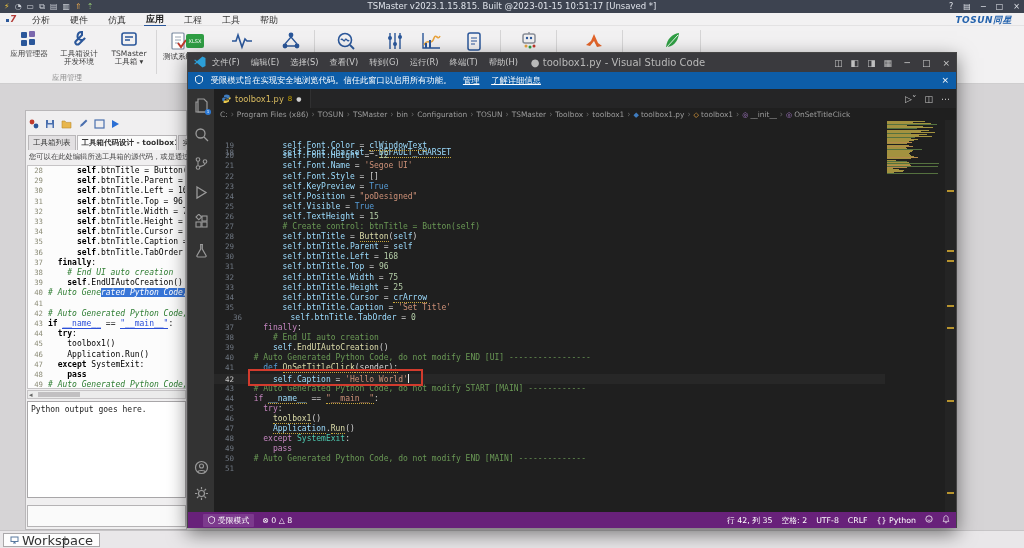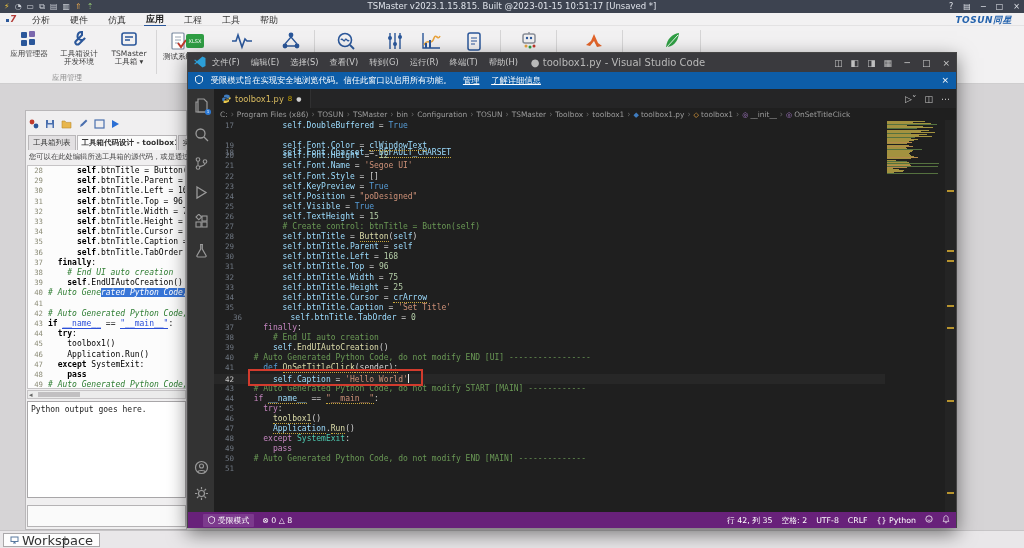--- a/index.html
+++ b/index.html
@@ -462,21 +462,20 @@
         <span><span class="ci" style="color: rgb(63, 124, 191);">◆</span><span>toolbox1.py</span></span>
         <span class="sep">›</span>
         <span><span class="ci" style="color: rgb(232, 163, 61);">◇</span><span>toolbox1</span></span>
         <span class="sep">›</span>
         <span><span class="ci" style="color: rgb(177, 128, 215);">◎</span><span>__init__</span></span>
         <span class="sep">›</span>
         <span><span class="ci" style="color: rgb(177, 128, 215);">◎</span><span>OnSetTitleClick</span></span>
       </div>
 
     <div id="vs-editor">
-        <div class="vs-row" style="top: 1px;"><span class="vs-num">17</span><span class="tk tk-v">        self.DoubleBuffered</span><span class="tk tk-w"> = </span><span class="tk tk-k">True</span></div>
         <div class="vs-row" style="top: 28px;"><span class="vs-num">18</span><span class="tk tk-v">        self.Font.Charset</span><span class="tk tk-w"> = </span><span class="tk tk-v tk-u">DEFAULT_CHARSET</span></div>
         <div class="vs-row" style="top: 21.2px;"><span class="vs-num">19</span><span class="tk tk-v">        self.Font.Color</span><span class="tk tk-w"> = </span><span class="tk tk-v tk-u">clWindowText</span></div>
         <div class="vs-row" style="top: 31.3px;"><span class="vs-num">20</span><span class="tk tk-v">        self.Font.Height</span><span class="tk tk-w"> = </span><span class="tk tk-w">-</span><span class="tk tk-n">12</span></div>
         <div class="vs-row" style="top: 41.4px;"><span class="vs-num">21</span><span class="tk tk-v">        self.Font.Name</span><span class="tk tk-w"> = </span><span class="tk tk-s">'Segoe UI'</span></div>
         <div class="vs-row" style="top: 51.5px;"><span class="vs-num">22</span><span class="tk tk-v">        self.Font.Style</span><span class="tk tk-w"> = </span><span class="tk tk-w">[]</span></div>
         <div class="vs-row" style="top: 61.6px;"><span class="vs-num">23</span><span class="tk tk-v">        self.KeyPreview</span><span class="tk tk-w"> = </span><span class="tk tk-k">True</span></div>
         <div class="vs-row" style="top: 71.7px;"><span class="vs-num">24</span><span class="tk tk-v">        self.Position</span><span class="tk tk-w"> = </span><span class="tk tk-s">"poDesigned"</span></div>
         <div class="vs-row" style="top: 81.8px;"><span class="vs-num">25</span><span class="tk tk-v">        self.Visible</span><span class="tk tk-w"> = </span><span class="tk tk-k">True</span></div>
         <div class="vs-row" style="top: 91.9px;"><span class="vs-num">26</span><span class="tk tk-v">        self.TextHeight</span><span class="tk tk-w"> = </span><span class="tk tk-n">15</span></div>
         <div class="vs-row" style="top: 102px;"><span class="vs-num">27</span><span class="tk tk-w">        </span><span class="tk tk-c"># Create control: btnTitle = Button(self)</span></div>

